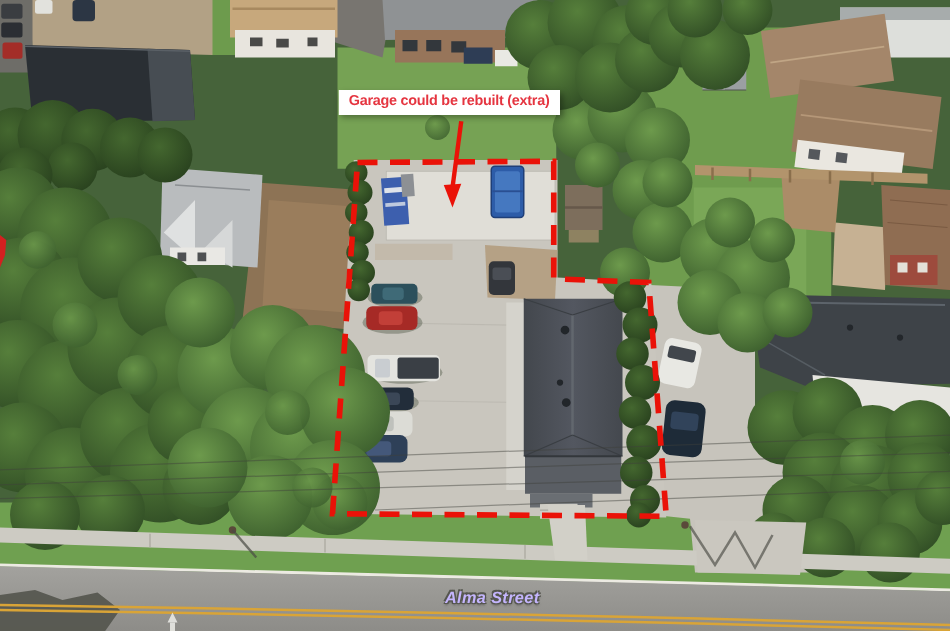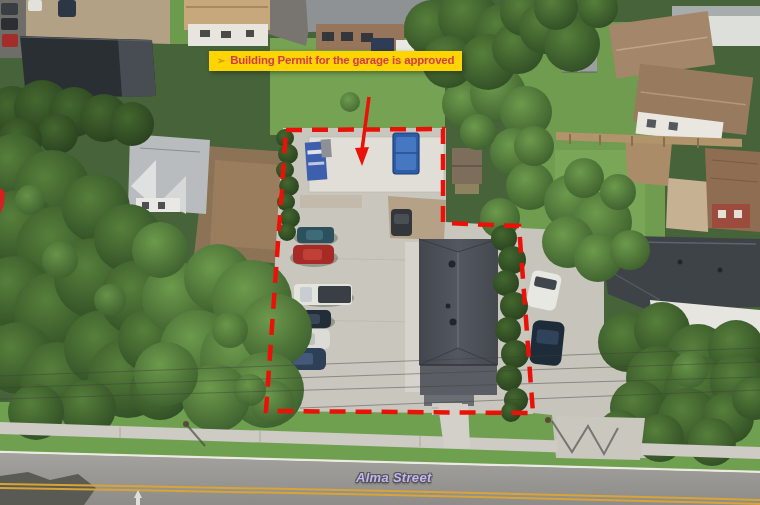--- a/index.html
+++ b/index.html
@@ -394,17 +394,17 @@
 
   <polygon points="0,188 5,192 4,204 0,214" fill="#d42020"></polygon>
 
   <polygon points="286,130 443,129 443,223 519,226 533,413 266,411" fill="none" stroke="#ea1208" stroke-width="4.5" stroke-dasharray="16 10"></polygon>
   <g>
     <line x1="369" y1="97" x2="362" y2="150" stroke="#ea1208" stroke-width="3.5"></line>
     <polygon points="355,148 369,147 362,166" fill="#ea1208"></polygon>
   </g>
 </svg>
 
-  <div class="banner" id="permit-banner">
-    <span class="marker">➢</span><span>Building Permit for the garage is approved</span>
+  <div class="banner" id="rebuild-banner">
+    <span>Garage could be rebuilt (extra)</span>
   </div>
   <div id="street-label">Alma Street</div>
 </div>
 
 </body></html>

